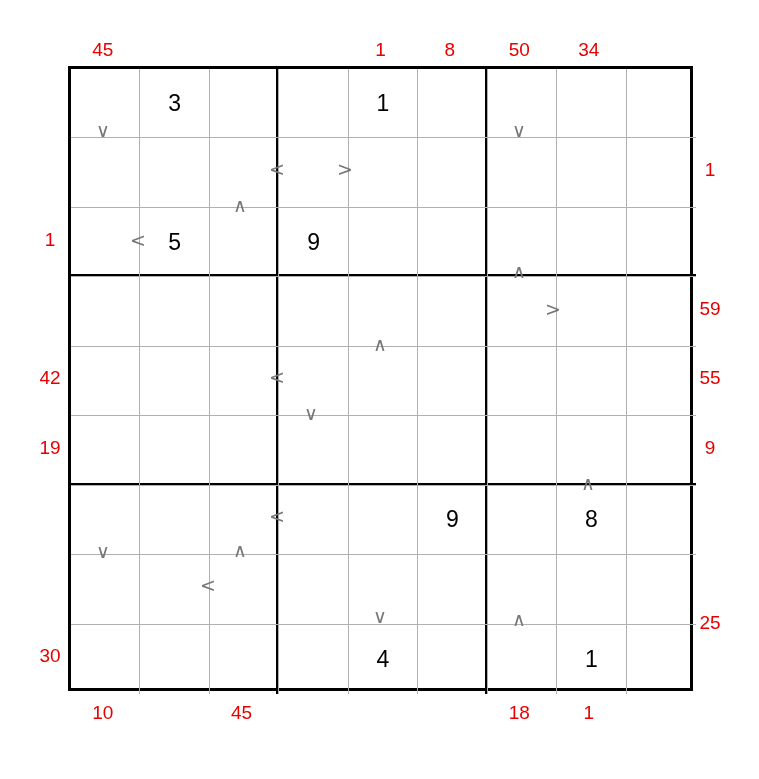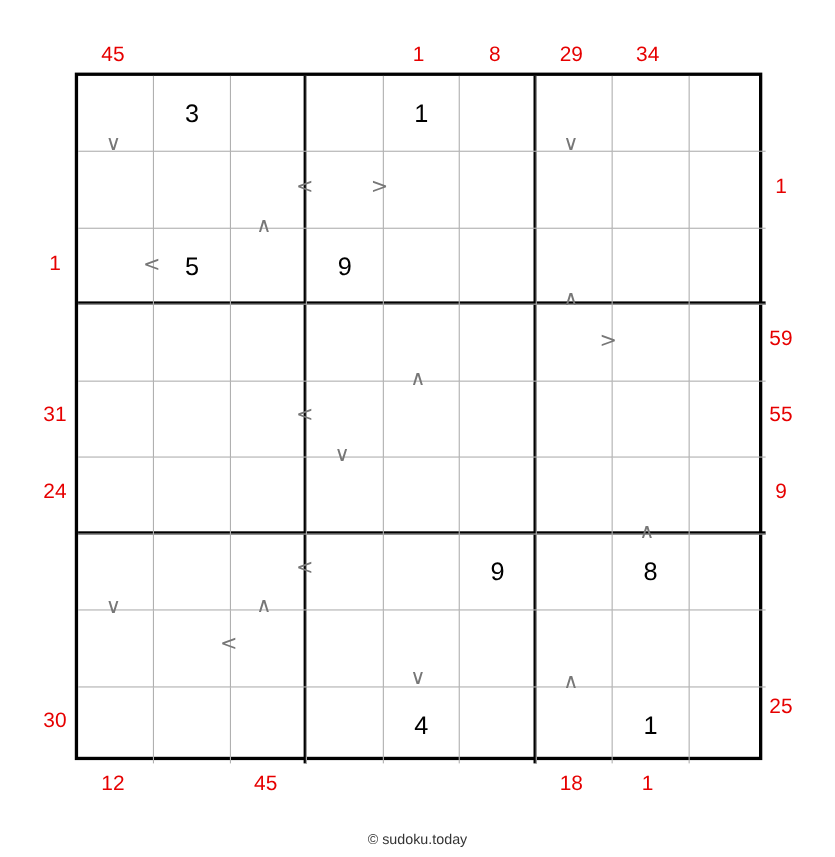--- a/index.html
+++ b/index.html
@@ -207,35 +207,35 @@
       <div class="cell no-b" style="left: 486.08px; top: 555.52px;">
         <div class="val">1</div>
       </div>
       <div class="cell no-r no-b" style="left: 555.52px; top: 555.52px;"></div>
     </div>
 
   <div id="clue-layer">
       <div class="clue" style="left: 74.72px; top: 39px;">45</div>
       <div class="clue" style="left: 352.48px; top: 39px;">1</div>
       <div class="clue" style="left: 421.92px; top: 39px;">8</div>
-      <div class="clue" style="left: 491.36px; top: 39px;">29</div>
+      <div class="clue" style="left: 491.36px; top: 39px;">50</div>
       <div class="clue" style="left: 560.8px; top: 39px;">34</div>
-      <div class="clue" style="left: 74.72px; top: 702px;">12</div>
+      <div class="clue" style="left: 74.72px; top: 702px;">10</div>
       <div class="clue" style="left: 213.6px; top: 702px;">45</div>
       <div class="clue" style="left: 491.36px; top: 702px;">18</div>
       <div class="clue" style="left: 560.8px; top: 702px;">1</div>
       <div class="clue" style="left: 22px; top: 228.6px;">1</div>
-      <div class="clue" style="left: 22px; top: 367.48px;">31</div>
-      <div class="clue" style="left: 22px; top: 436.92px;">24</div>
+      <div class="clue" style="left: 22px; top: 367.48px;">42</div>
+      <div class="clue" style="left: 22px; top: 436.92px;">19</div>
       <div class="clue" style="left: 22px; top: 645.24px;">30</div>
       <div class="clue" style="left: 682px; top: 159.16px;">1</div>
       <div class="clue" style="left: 682px; top: 298.04px;">59</div>
       <div class="clue" style="left: 682px; top: 367.48px;">55</div>
       <div class="clue" style="left: 682px; top: 436.92px;">9</div>
-      <div class="clue" style="left: 682px; top: 632px;">25</div>
+      <div class="clue" style="left: 682px; top: 612px;">25</div>
     </div>
   <div id="cmp-layer">
       <div class="cmp vert" style="left: 93px; top: 121px;">∨</div>
       <div class="cmp horiz" style="left: 267px; top: 160px;">&lt;</div>
       <div class="cmp horiz" style="left: 335px; top: 160px;">&gt;</div>
       <div class="cmp vert" style="left: 230px; top: 196px;">∧</div>
       <div class="cmp vert" style="left: 509px; top: 121px;">∨</div>
       <div class="cmp horiz" style="left: 128px; top: 231px;">&lt;</div>
       <div class="cmp vert" style="left: 509px; top: 262px;">∧</div>
       <div class="cmp horiz" style="left: 543px; top: 300px;">&gt;</div>
@@ -244,14 +244,13 @@
       <div class="cmp vert" style="left: 301px; top: 404px;">∨</div>
       <div class="cmp vert" style="left: 578px; top: 474px;">∧</div>
       <div class="cmp horiz" style="left: 267px; top: 507px;">&lt;</div>
       <div class="cmp vert" style="left: 93px; top: 542px;">∨</div>
       <div class="cmp vert" style="left: 230px; top: 541px;">∧</div>
       <div class="cmp horiz" style="left: 198px; top: 576px;">&lt;</div>
       <div class="cmp vert" style="left: 370px; top: 607px;">∨</div>
       <div class="cmp vert" style="left: 509px; top: 610px;">∧</div>
     </div>
 
-  <div id="footer">© sudoku.today</div>
 </div>
 
 </body></html>

